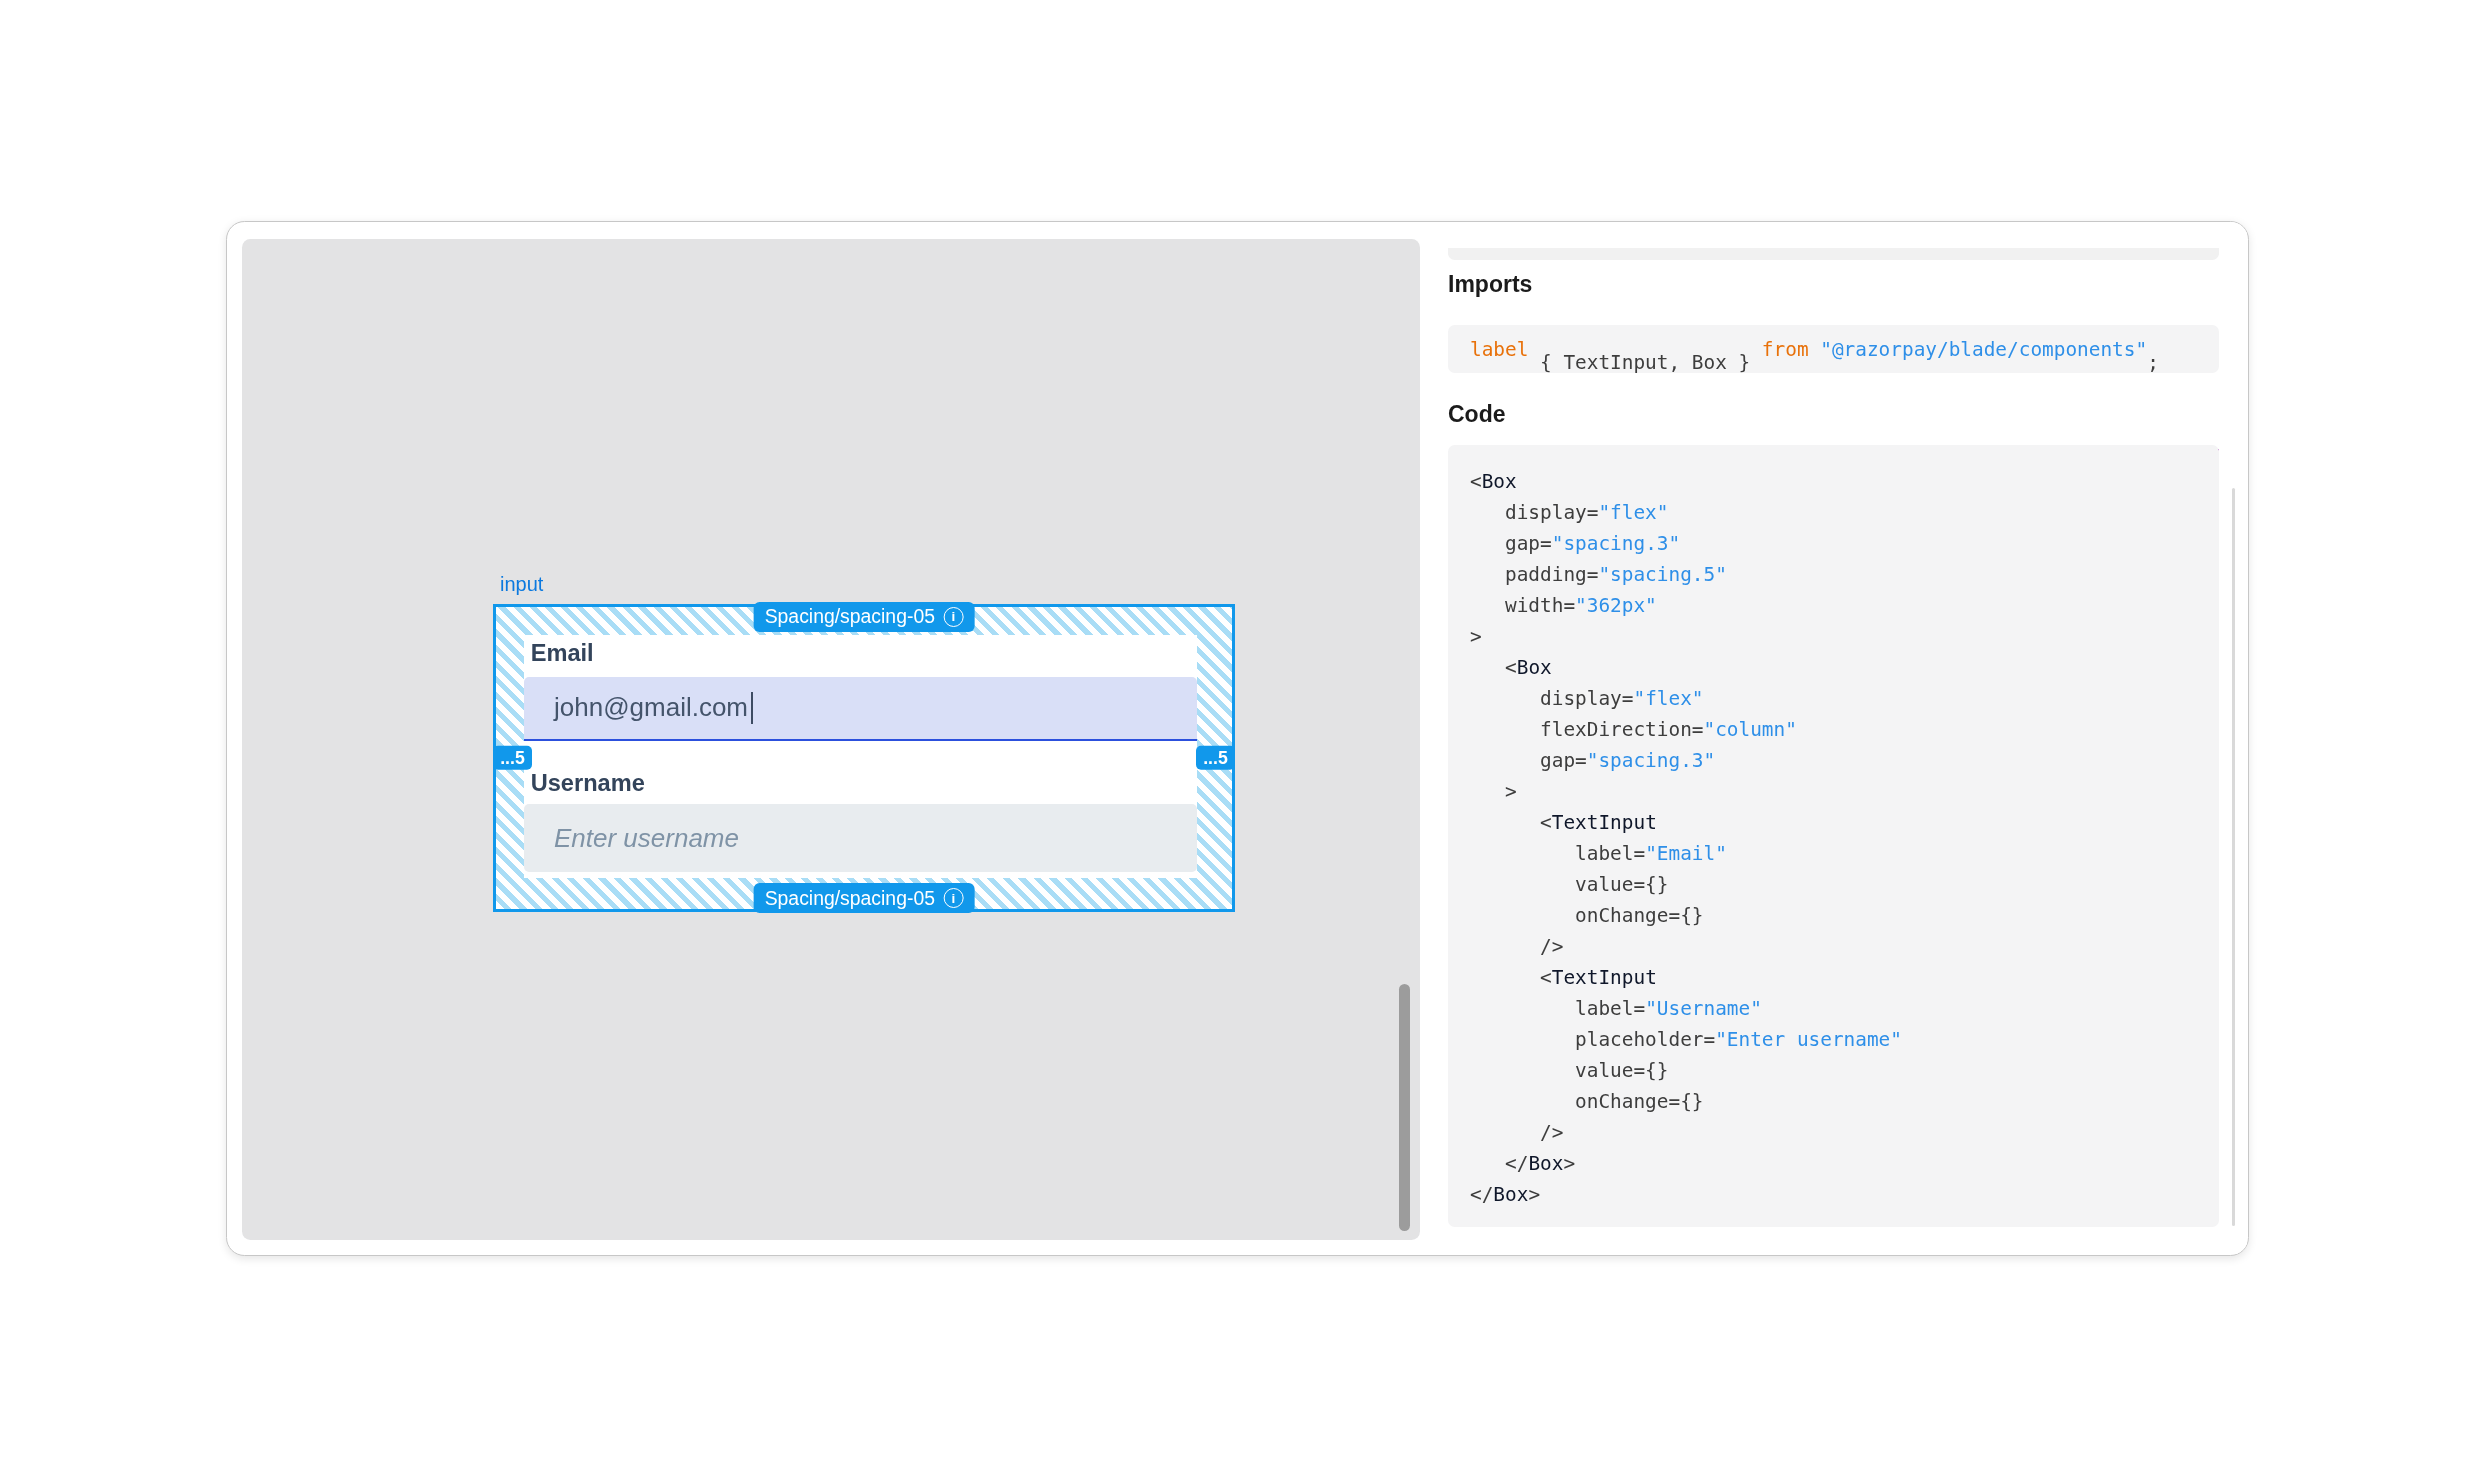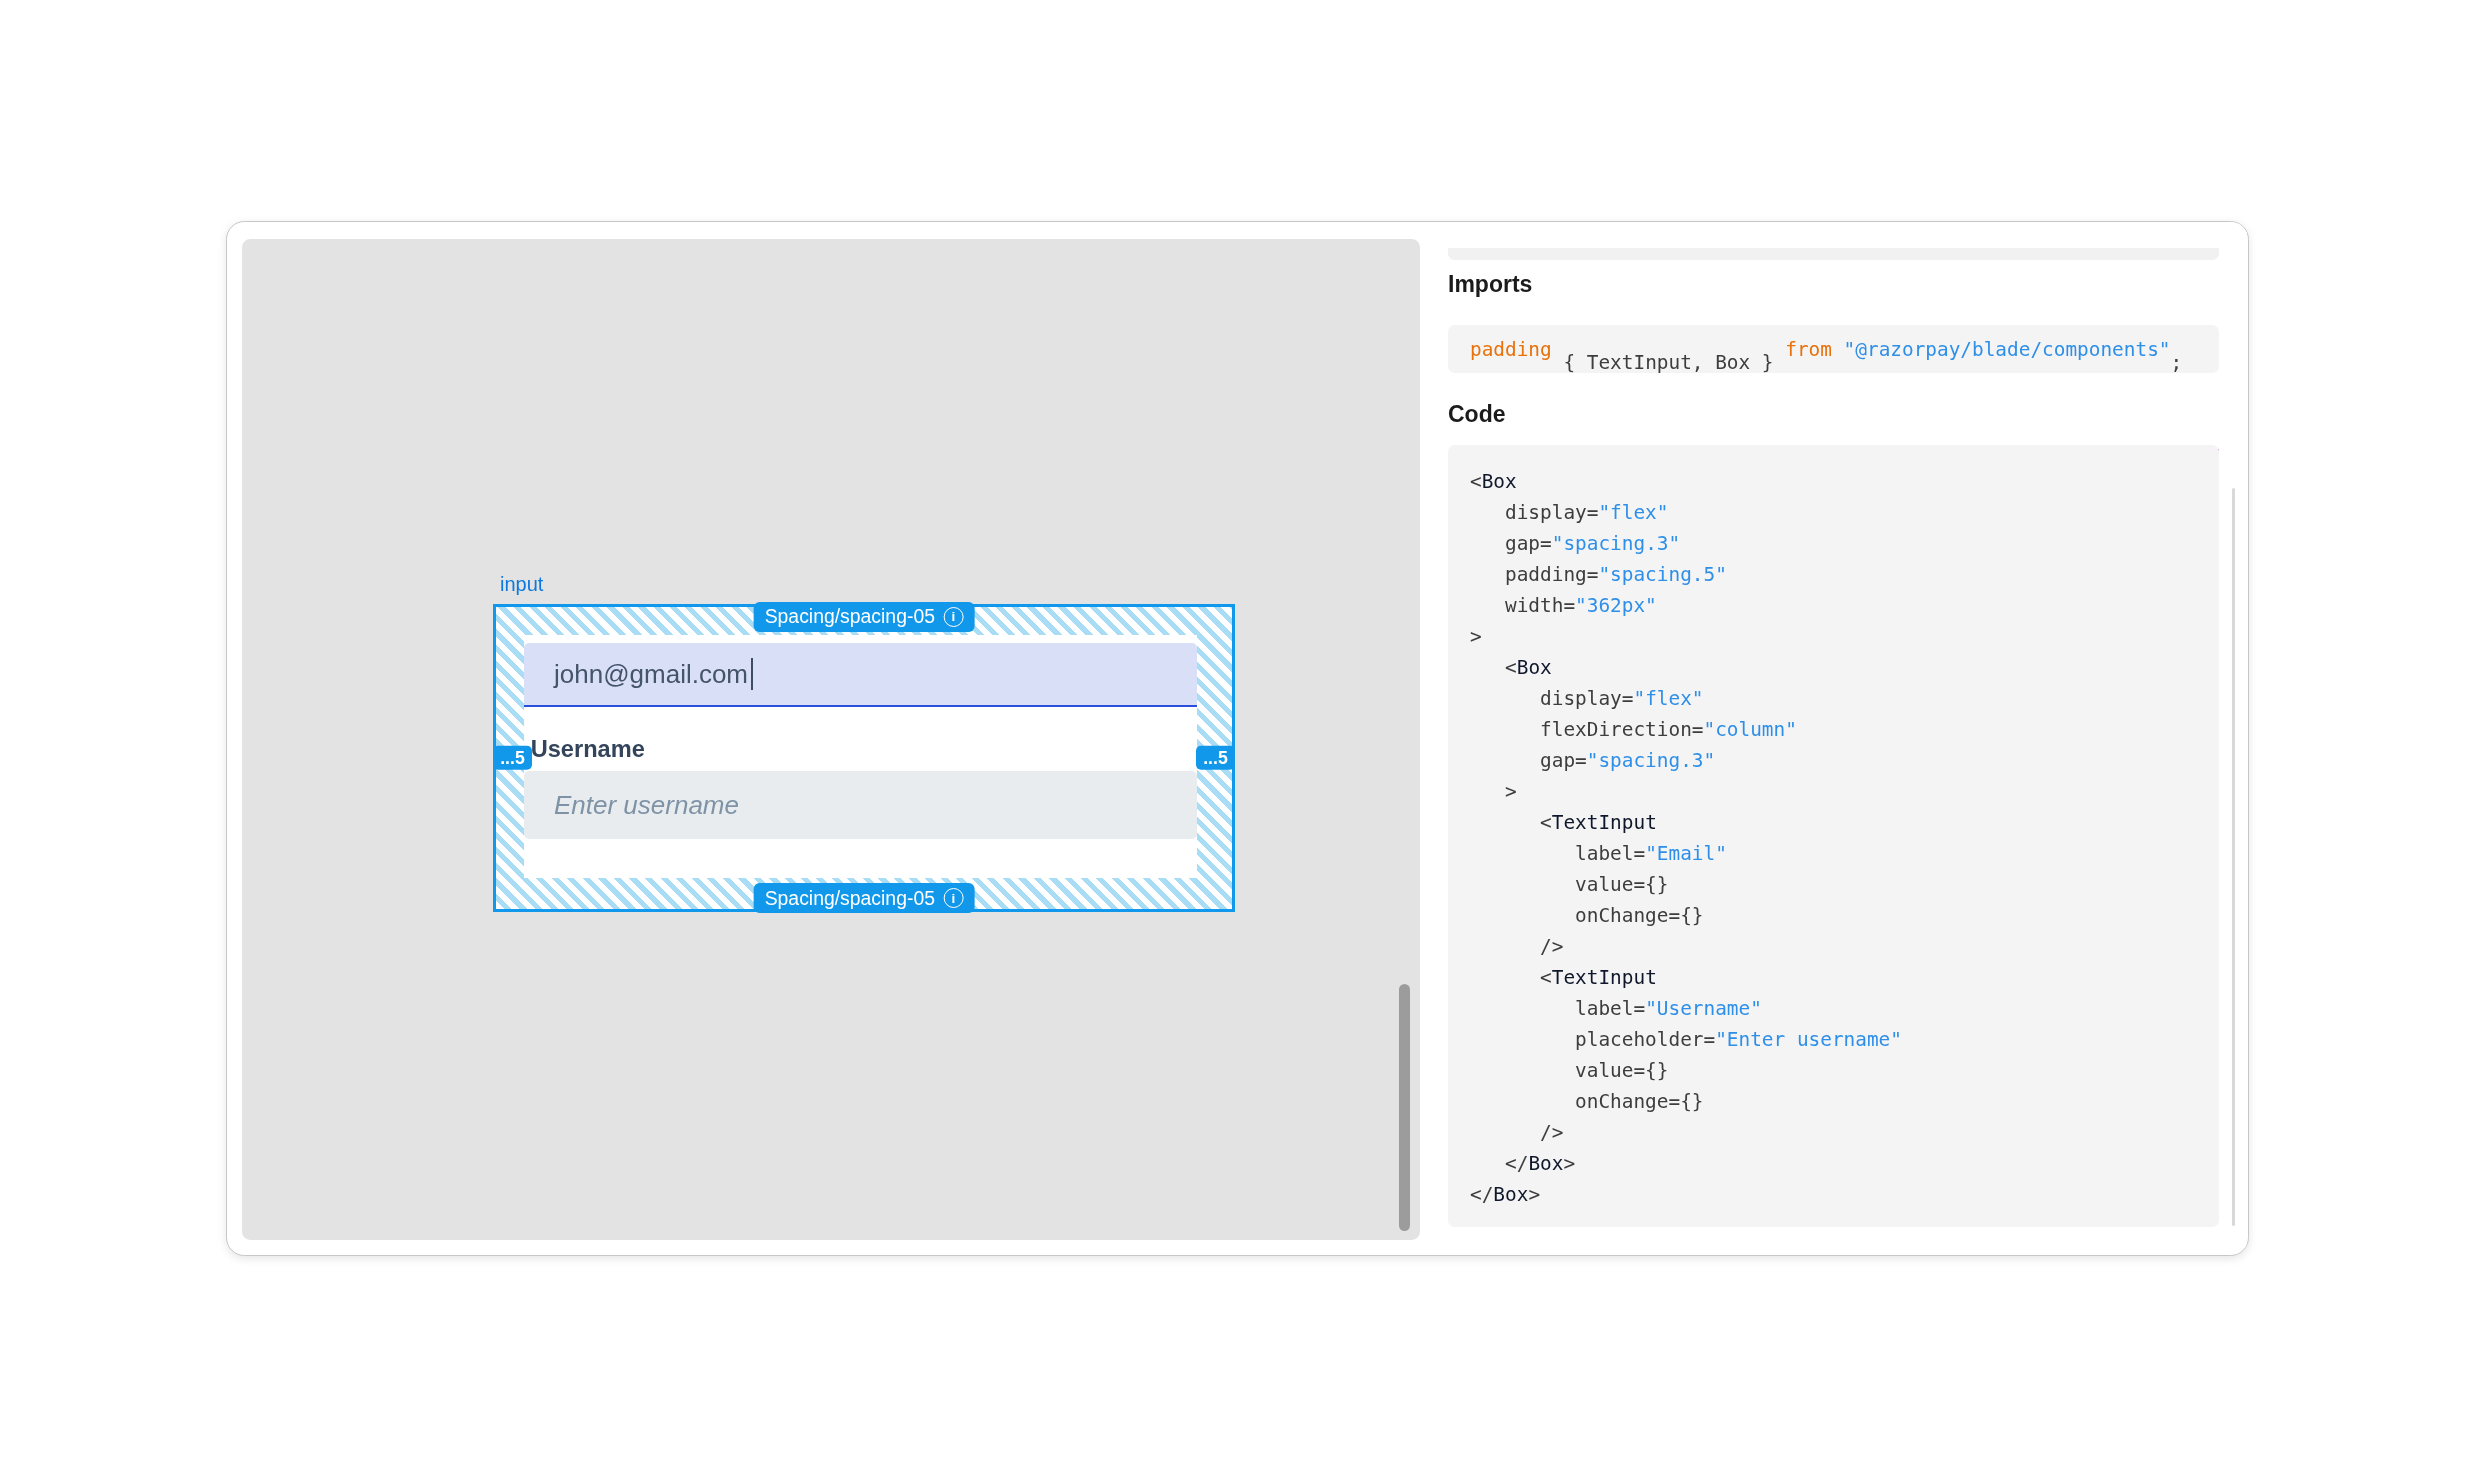--- a/index.html
+++ b/index.html
@@ -90,20 +90,21 @@
 
         <div class="spacing-badge badge-top">
           <span>Spacing/spacing-05</span>
           <span class="info-icon">i</span>
         </div>
 
         <div class="spacing-badge badge-side badge-left">...5</div>
         <div class="spacing-badge badge-side badge-right">...5</div>
 
         <div class="form-card">
+          <div class="field-label">Email</div>
           <div class="input-email">
             <span>john@gmail.com</span>
             <span class="text-cursor"></span>
           </div>
           <div class="field-label second">Username</div>
           <div class="input-username">
             <span>Enter username</span>
           </div>
         </div>
 
@@ -114,21 +115,21 @@
       </div>
 
       <div class="canvas-scrollbar"></div>
     </div>
 
     <div class="right-panel">
       <div class="panel-top-sliver"></div>
 
       <div class="panel-heading imports-heading">Imports</div>
 
-      <div class="snippet-block import-snippet"><span class="tk-kw">padding</span><span class="tk-p"> { TextInput, Box } </span><span class="tk-kw">from</span><span class="tk-p"> </span><span class="tk-str">"@razorpay/blade/components"</span><span class="tk-p">;</span></div>
+      <div class="snippet-block import-snippet"><span class="tk-kw">label</span><span class="tk-p"> { TextInput, Box } </span><span class="tk-kw">from</span><span class="tk-p"> </span><span class="tk-str">"@razorpay/blade/components"</span><span class="tk-p">;</span></div>
 
       <div class="panel-heading code-heading">Code</div>
       <div class="copy-button">Copy</div>
 
       <div class="snippet-block code-snippet">
           <div class="code-line"><span class="tk-p">&lt;</span><span class="tk-tag">Box</span></div>
           <div class="code-line"><span class="tk-p">   display=</span><span class="tk-str">"flex"</span></div>
           <div class="code-line"><span class="tk-p">   gap=</span><span class="tk-str">"spacing.3"</span></div>
           <div class="code-line"><span class="tk-p">   padding=</span><span class="tk-str">"spacing.5"</span></div>
           <div class="code-line"><span class="tk-p">   width=</span><span class="tk-str">"362px"</span></div>

